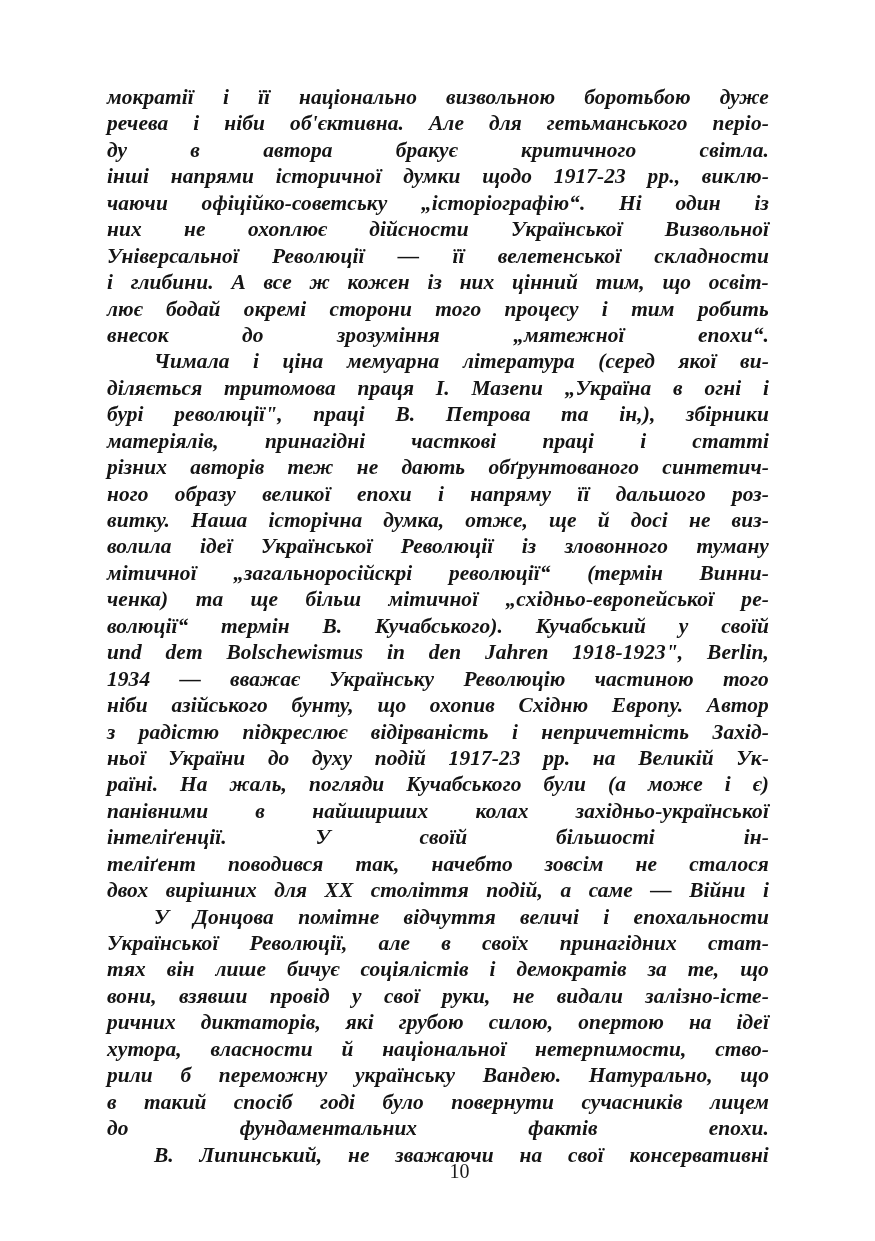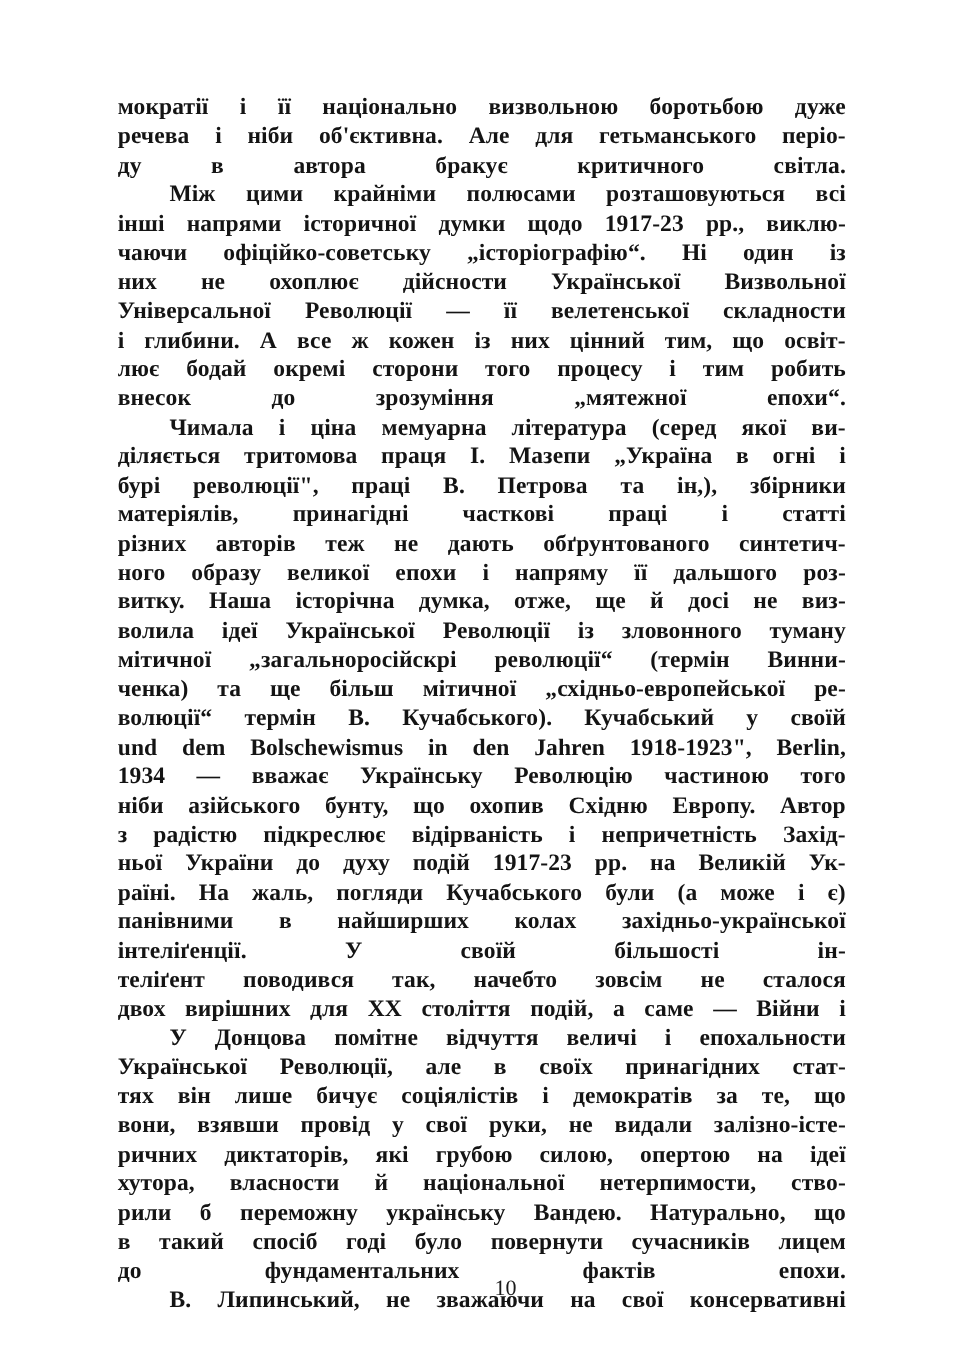--- a/index.html
+++ b/index.html
@@ -54,20 +54,21 @@
     display: inline-block;
   }
 
   
   .line.indent {
     padding-left: 47px;
   }
 
   .para {
     margin: 0;
+    font-style: italic;
   }
 
   .folio {
     position: absolute;
     left: 0;
     right: 0;
     top: 1160px;
     text-align: center;
     font-family: "Liberation Serif", "DejaVu Serif", serif;
     font-size: 20px;
@@ -80,21 +81,20 @@
 <body>
 
 <div class="page">
   <div class="text-column" id="text-column">
       <div class="para">
         <div class="line just"><span class="w">мократії</span><span class="w">і</span><span class="w">її</span><span class="w">національно</span><span class="w">визвольною</span><span class="w">боротьбою</span><span class="w">дуже</span></div>
         <div class="line just"><span class="w">речева</span><span class="w">і</span><span class="w">ніби</span><span class="w">об'єктивна.</span><span class="w">Але</span><span class="w">для</span><span class="w">гетьманського</span><span class="w">періо-</span></div>
         <div class="line flush"><span class="w">ду</span><span class="w">в</span><span class="w">автора</span><span class="w">бракує</span><span class="w">критичного</span><span class="w">світла.</span></div>
       </div>
       <div class="para">
-        <div class="line just indent"><span class="w">Між</span><span class="w">цими</span><span class="w">крайніми</span><span class="w">полюсами</span><span class="w">розташовуються</span><span class="w">всі</span></div>
         <div class="line just"><span class="w">інші</span><span class="w">напрями</span><span class="w">історичної</span><span class="w">думки</span><span class="w">щодо</span><span class="w">1917-23</span><span class="w">рр.,</span><span class="w">виклю-</span></div>
         <div class="line just"><span class="w">чаючи</span><span class="w">офіційко-советську</span><span class="w">„історіографію“.</span><span class="w">Ні</span><span class="w">один</span><span class="w">із</span></div>
         <div class="line just"><span class="w">них</span><span class="w">не</span><span class="w">охоплює</span><span class="w">дійсности</span><span class="w">Української</span><span class="w">Визвольної</span></div>
         <div class="line just"><span class="w">Універсальної</span><span class="w">Революції</span><span class="w">—</span><span class="w">її</span><span class="w">велетенської</span><span class="w">складности</span></div>
         <div class="line just"><span class="w">і</span><span class="w">глибини.</span><span class="w">А</span><span class="w">все</span><span class="w">ж</span><span class="w">кожен</span><span class="w">із</span><span class="w">них</span><span class="w">цінний</span><span class="w">тим,</span><span class="w">що</span><span class="w">освіт-</span></div>
         <div class="line just"><span class="w">лює</span><span class="w">бодай</span><span class="w">окремі</span><span class="w">сторони</span><span class="w">того</span><span class="w">процесу</span><span class="w">і</span><span class="w">тим</span><span class="w">робить</span></div>
         <div class="line flush"><span class="w">внесок</span><span class="w">до</span><span class="w">зрозуміння</span><span class="w">„мятежної</span><span class="w">епохи“.</span></div>
       </div>
       <div class="para">
         <div class="line just indent"><span class="w">Чимала</span><span class="w">і</span><span class="w">ціна</span><span class="w">мемуарна</span><span class="w">література</span><span class="w">(серед</span><span class="w">якої</span><span class="w">ви-</span></div>

